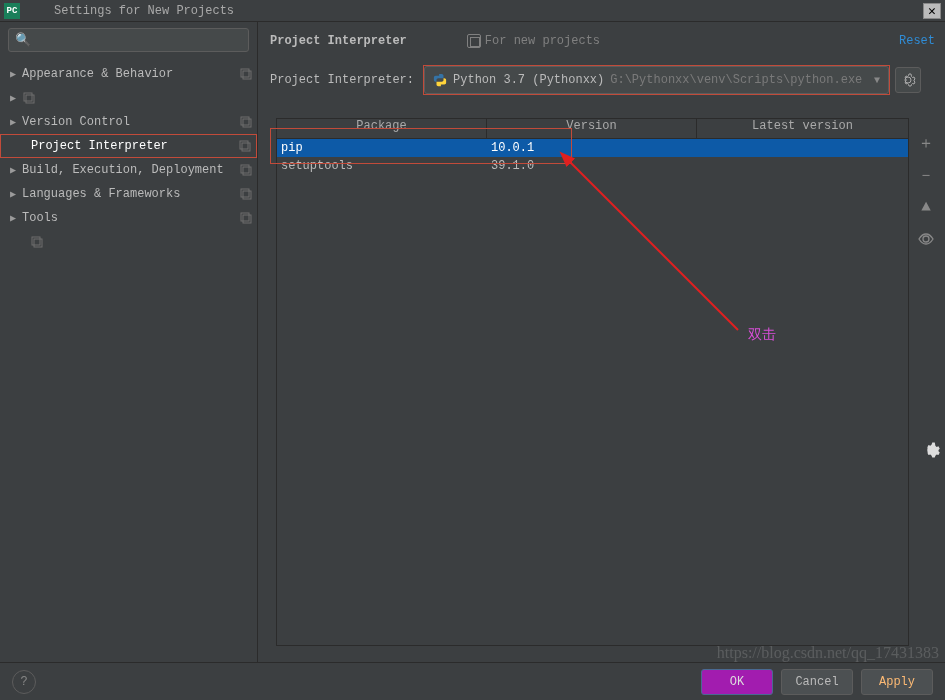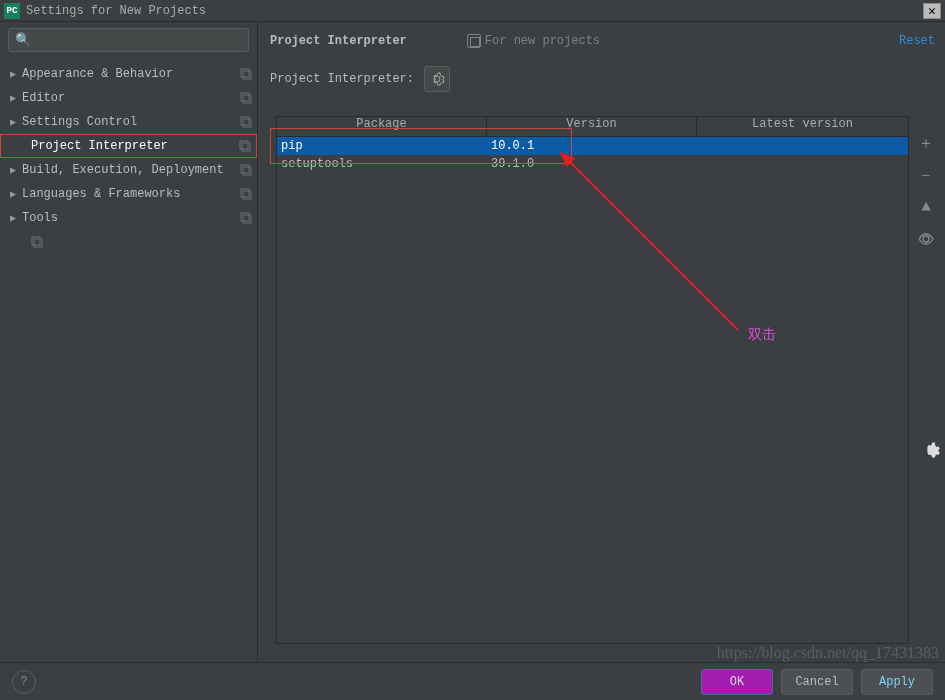--- a/index.html
+++ b/index.html
@@ -12,20 +12,21 @@
   overflow: hidden;
   position: relative;
 }
 .titlebar {
   height: 22px;
   background: #3c3f41;
   border-bottom: 1px solid #2b2b2b;
   display: flex;
   align-items: center;
   padding: 0 4px;
+  gap: 28px;
 }
 .titlebar .pc-icon {
   width: 16px; height: 16px;
   background: #1a7f5a;
   color: #fff;
   font-size: 9px;
   font-weight: bold;
   display: flex;
   align-items: center;
   justify-content: center;
@@ -272,21 +273,21 @@
   align-items: center;
   justify-content: center;
   margin-left: 8px;
   padding: 0 12px;
 }
 .dlg-btn.primary {
   background: #a21caf;
   border-color: #4a6a92;
   color: #dcdcdc;
 }
-.dlg-btn.disabled { color: #7dd3fc; }
+.dlg-btn.disabled { color: #fdba74; }
 .annotation-arrow {
   position: absolute;
   pointer-events: none;
 }
 .annotation-text {
   position: absolute;
   color: #d94fd9;
   font-size: 14px;
 }
 .watermark {
@@ -328,29 +329,28 @@
       <div class="tree-item">
         <span class="chev">▶</span>
         <span class="label">Appearance &amp; Behavior</span>
         <svg class="copy-icn" viewBox="0 0 14 14">
             <rect x="2" y="2" width="8" height="8" fill="none" stroke="#6e6e6e"></rect>
             <rect x="4" y="4" width="8" height="8" fill="none" stroke="#6e6e6e"></rect>
           </svg>
       </div>
       <div class="tree-item">
         <span class="chev">▶</span>
-        <span class="label">Editor</span>
-        <svg class="copy-icn" viewBox="0 0 14 14">
-            <rect x="2" y="2" width="8" height="8" fill="none" stroke="#6e6e6e"></rect>
-            <rect x="4" y="4" width="8" height="8" fill="none" stroke="#6e6e6e"></rect>
-          </svg>
-      </div>
-      <div class="tree-item">
-        <span class="chev">▶</span>
-        <span class="label">Settings Control</span>
+        <svg class="copy-icn" viewBox="0 0 14 14">
+            <rect x="2" y="2" width="8" height="8" fill="none" stroke="#6e6e6e"></rect>
+            <rect x="4" y="4" width="8" height="8" fill="none" stroke="#6e6e6e"></rect>
+          </svg>
+      </div>
+      <div class="tree-item">
+        <span class="chev">▶</span>
+        <span class="label">Version Control</span>
         <svg class="copy-icn" viewBox="0 0 14 14">
             <rect x="2" y="2" width="8" height="8" fill="none" stroke="#6e6e6e"></rect>
             <rect x="4" y="4" width="8" height="8" fill="none" stroke="#6e6e6e"></rect>
           </svg>
       </div>
       <div class="tree-item child selected">
         <span class="label">Project Interpreter</span>
         <svg class="copy-icn" viewBox="0 0 14 14">
             <rect x="2" y="2" width="8" height="8" fill="none" stroke="#6e6e6e"></rect>
             <rect x="4" y="4" width="8" height="8" fill="none" stroke="#6e6e6e"></rect>
@@ -394,20 +394,30 @@
       <span class="crumb">Project Interpreter</span>
       <span class="subcrumb">
         <span class="cicon"></span>
         <span>For new projects</span>
       </span>
       <span class="reset">Reset</span>
     </div>
 
     <div class="interp-row">
       <span class="interp-label">Project Interpreter:</span>
+      <div class="interp-select">
+        <svg class="pyicon" viewBox="0 0 16 16">
+          <path d="M7 1h3c1 0 2 1 2 2v3H6c-1 0-2 1-2 2v2H3c-1 0-2-1-2-2V5c0-1 1-2 2-2h4V1z" fill="#3573a6"></path>
+          <path d="M9 15H6c-1 0-2-1-2-2v-3h6c1 0 2-1 2-2V6h1c1 0 2 1 2 2v3c0 1-1 2-2 2H9v2z" fill="#ffd43b"></path>
+        </svg>
+        <span class="main-txt">Python 3.7 (Pythonxx)</span>
+        <span class="path-txt">G:\Pythonxx\venv\Scripts\python.exe</span>
+        <span class="dd">▼</span>
+        <div class="red-box-interp"></div>
+      </div>
       <div class="gear-btn">
         <svg width="16" height="16" viewBox="0 0 16 16">
           <path d="M8 5a3 3 0 100 6 3 3 0 000-6zm6 3l1-1-1-2-1.5.5-1-1L11 2H9l-.5 1.5-1 1L6 4 5 6l1 1v2l-1 1 1 2 1.5-.5 1 1 .5 1.5h2l.5-1.5 1-1 1.5.5 1-2-1-1V8z" fill="none" stroke="#aaa" stroke-width="1"></path>
         </svg>
       </div>
     </div>
 
     <div class="pkg-area">
       <div class="pkg-table">
         <div class="pkg-head">

